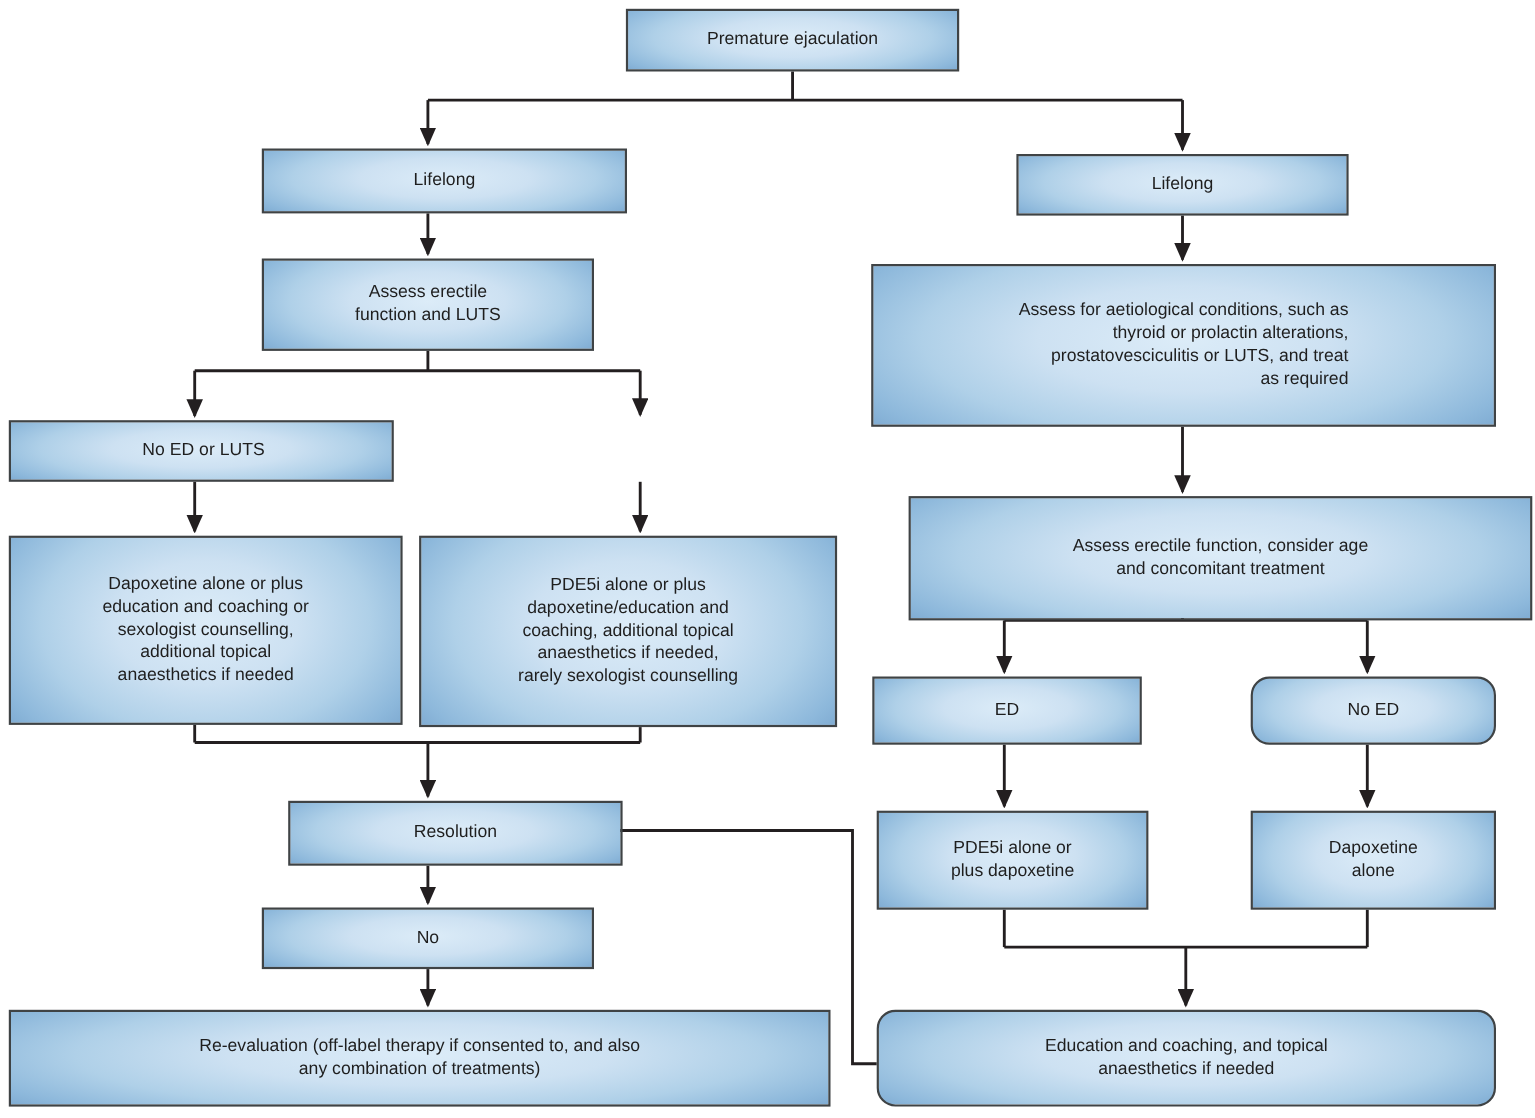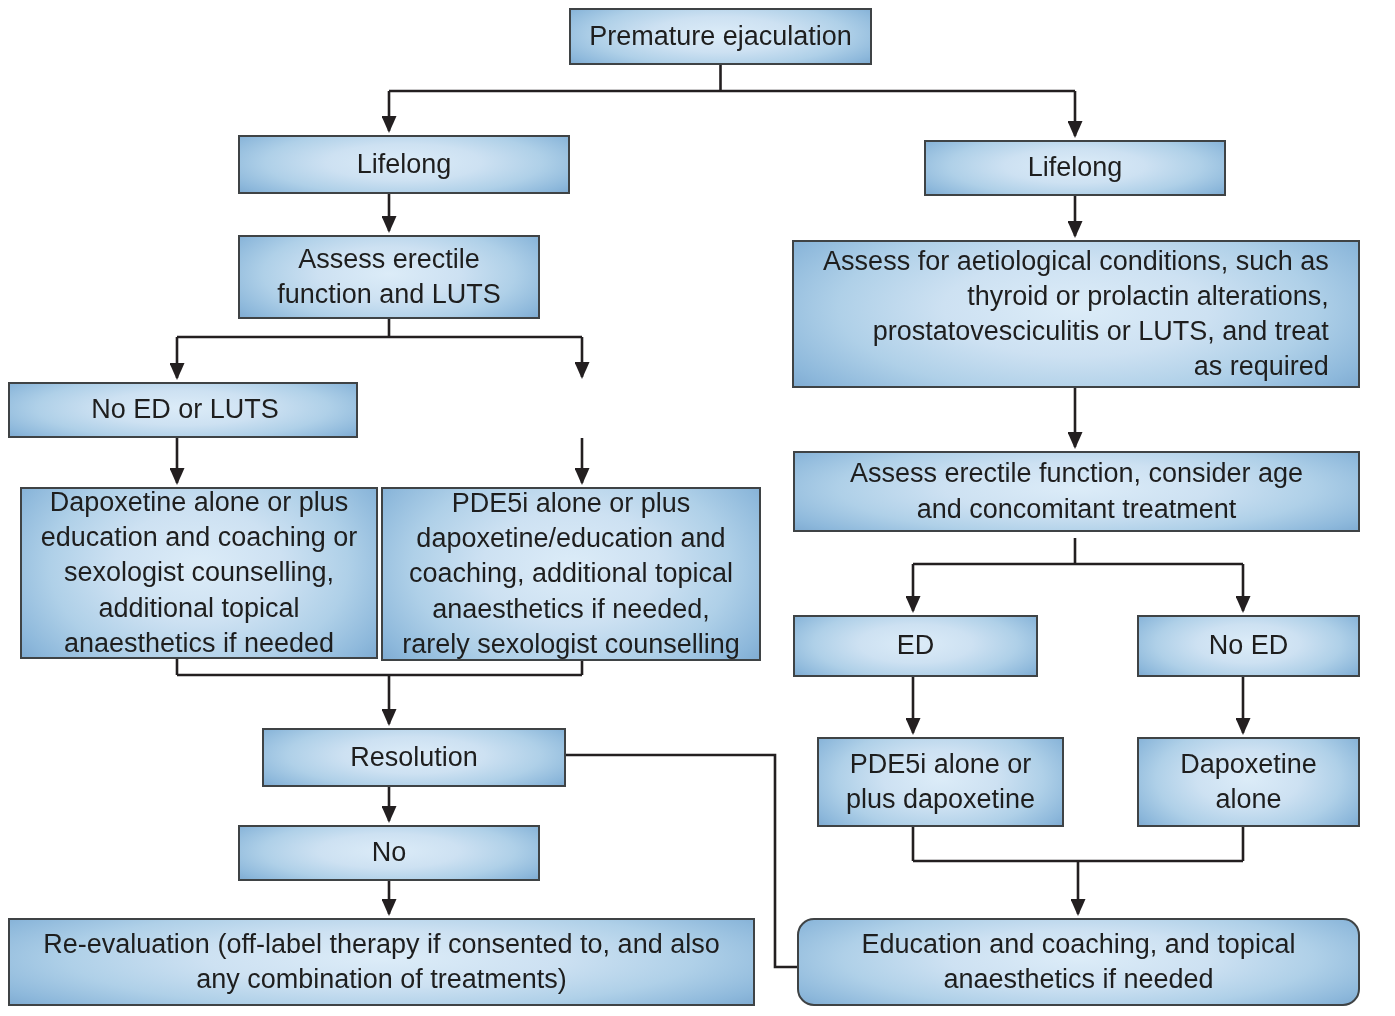--- a/index.html
+++ b/index.html
@@ -11,41 +11,41 @@
     overflow:hidden;
   }
   #wires{position:absolute;left:0;top:0;width:1395px;height:1016px;}
   .node{
     position:absolute;
     box-sizing:border-box;
     display:flex;align-items:center;justify-content:center;
     text-align:center;
     white-space:pre-line;
     color:#1e1e1e;
-    font-size:27px;
+    font-size:16px;
     line-height:1.3;
     padding:2px 8px;
     border:2px solid #3f4345;
     background:
       radial-gradient(ellipse 62% 88% at 50% 46%,
         #dcecf8 0%, #cde1f2 38%, #afd0e8 68%, #8db8db 92%, #82aed4 100%);
   }
   .n-premature  {left:569px; top:8px;   width:303px; height:57px;}
   .n-lifelong   {left:238px; top:135px; width:332px; height:59px;}
   .n-acquired   {left:924px; top:140px; width:302px; height:56px;}
   .n-assess-luts{left:238px; top:235px; width:302px; height:84px;}
   .n-assess-aetio{left:792px;top:240px; width:568px; height:148px;text-align:right;}
   .n-no-ed-luts {left:8px;   top:382px; width:350px; height:56px;padding-left:12px;}
   .n-ed-and-luts{left:404px; top:381px; width:352px; height:57px;}
-  .n-dapox-plus {left:20px;   top:487px; width:358px; height:172px;}
+  .n-dapox-plus {left:8px;   top:487px; width:358px; height:172px;}
   .n-pde5i-plus {left:381px; top:487px; width:380px; height:174px;}
-  .n-assess-age {left:793px; top:451px; width:567px; height:81px;}
+  .n-assess-age {left:826px; top:451px; width:567px; height:113px;}
   .n-ed         {left:793px; top:615px; width:245px; height:62px;}
-  .n-no-ed      {left:1137px;top:615px; width:223px; height:62px;}
-  .n-pde5i-dap  {left:797px; top:737px; width:247px; height:90px;margin-left:20px;}
+  .n-no-ed      {left:1137px;top:615px; width:223px; height:62px;border-radius:17px;}
+  .n-pde5i-dap  {left:797px; top:737px; width:247px; height:90px;}
   .n-dap-alone  {left:1137px;top:737px; width:223px; height:90px;}
   .n-resolution {left:238px; top:728px; width:304px; height:59px;margin-left:24px;}
   .n-no         {left:238px; top:825px; width:302px; height:56px;}
   .n-re-eval    {left:8px;   top:918px; width:747px; height:88px;}
   .n-education  {left:797px; top:918px; width:563px; height:88px;border-radius:17px;}
 </style>
 </head>
 <body>
 
 <div id="canvas">

